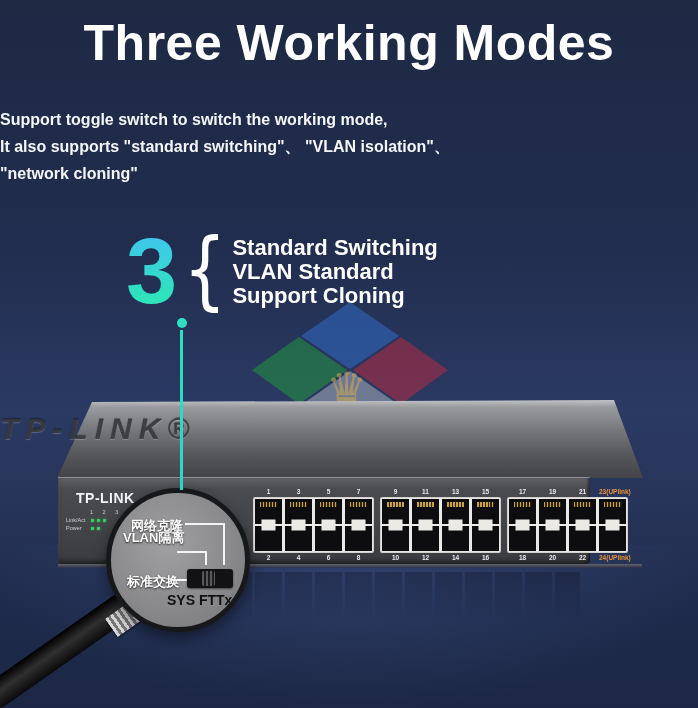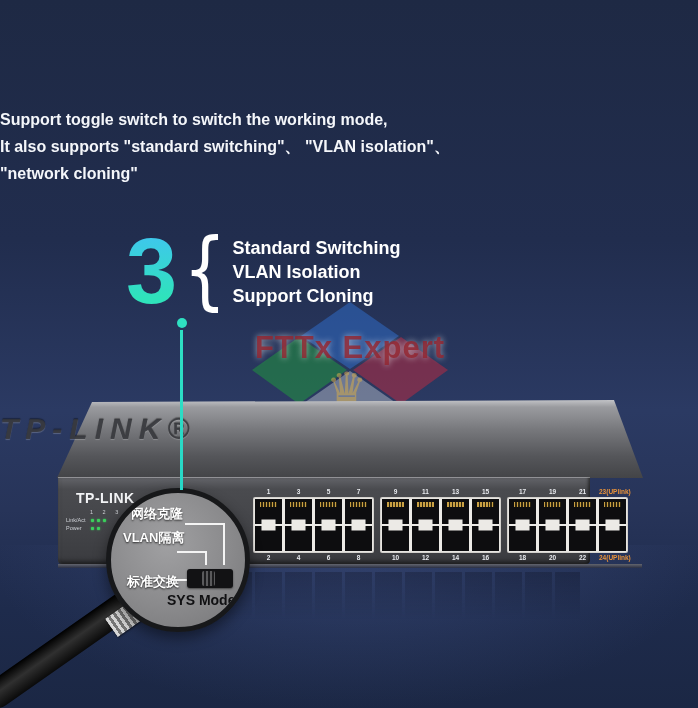--- a/index.html
+++ b/index.html
@@ -18,21 +18,21 @@
     color:#f4f6fa;font-size:16px;font-weight:bold;line-height:27px;}
   
   .modes{position:absolute;left:126px;top:234px;display:flex;align-items:center;gap:6px;}
   .modes .count{
     font-size:92px;font-weight:bold;line-height:.82;
     background:linear-gradient(180deg,#3fc6ee 0%,#2fe3bb 85%);
     -webkit-background-clip:text;background-clip:text;color:transparent;}
   .modes .brace{font-family:"DejaVu Sans",sans-serif;font-size:68px;font-weight:400;
     color:#fff;transform:scaleY(1.25);line-height:1;margin-top:-4px;}
   .modes .items{display:flex;flex-direction:column;}
-  .modes .items span{color:#fff;font-size:18px;font-weight:bold;line-height:24px;}
+  .modes .items span{color:#fff;font-size:22px;font-weight:bold;line-height:24px;}
   
   .callout-dot{position:absolute;left:177px;top:318px;width:10px;height:10px;border-radius:50%;
     background:#2fe0c2;}
   .callout-line{position:absolute;left:180px;top:330px;width:3px;height:160px;z-index:6;
     background:linear-gradient(180deg,#2fe0c2,#27d8c8);}
   
   .watermark{position:absolute;left:250px;top:300px;width:200px;height:145px;z-index:1;}
   .wm-d{position:absolute;opacity:.5;}
   .wm-top{left:0;top:0;width:200px;height:140px;
     clip-path:polygon(100px 2px,149px 36px,100px 69px,51px 36px);background:#2f6fd0;}
@@ -90,21 +90,21 @@
     -webkit-mask-image:linear-gradient(180deg,#000,transparent 85%);
     mask-image:linear-gradient(180deg,#000,transparent 85%);}
   
   .magnifier{position:absolute;left:106px;top:488px;width:134px;height:134px;z-index:5;
     border:5px solid #17181a;border-radius:50%;
     background:radial-gradient(circle at 42% 38%,#a0a0a2 0%,#8a8a8c 55%,#757577 100%);
     box-shadow:0 6px 14px rgba(0,0,0,.45);}
   .mag-inner{position:absolute;left:0;top:0;width:134px;height:134px;border-radius:50%;overflow:hidden;}
   .mag-label{position:absolute;color:#fff;font-size:13px;font-weight:bold;white-space:nowrap;
     text-shadow:0 1px 2px rgba(0,0,0,.75);}
-  .ml-1{left:20px;top:12px;}
+  .ml-1{left:20px;top:24px;}
   .ml-2{left:12px;top:36px;}
   .ml-3{left:16px;top:80px;}
   .mag-line{position:absolute;background:#f4f4f4;}
   .l1h{left:74px;top:30px;width:40px;height:2px;}
   .l1v{left:112px;top:30px;width:2px;height:42px;}
   .l2h{left:66px;top:58px;width:30px;height:2px;}
   .l2v{left:94px;top:58px;width:2px;height:14px;}
   .l3h{left:60px;top:86px;width:16px;height:2px;}
   .mode-toggle{position:absolute;left:76px;top:76px;width:46px;height:19px;background:#121214;
     border-radius:3px;box-shadow:0 1px 2px rgba(0,0,0,.5);}
@@ -121,45 +121,45 @@
     background:repeating-linear-gradient(90deg,#d8d8d8 0 3px,#767676 3px 6px);
     box-shadow:0 1px 2px rgba(0,0,0,.6);}
 </style>
 </head>
 <body>
 
 <div class="stage">
 
   <div class="floor-glow"></div>
 
+  <div class="title">Three Working Modes</div>
   <div class="subtitle">
     <div>Support toggle switch to switch the working mode,</div>
     <div>It also supports "standard switching"、 "VLAN isolation"、</div>
     <div>"network cloning"</div>
   </div>
 
   <div class="modes">
     <span class="count">3</span>
     <span class="brace">{</span>
     <div class="items">
       <span>Standard Switching</span>
-      <span>VLAN Isolation</span>
+      <span>VLAN Standard</span>
       <span>Support Cloning</span>
     </div>
   </div>
   <div class="callout-dot"></div>
   <div class="callout-line"></div>
 
   <div class="watermark">
     <div class="wm-d wm-top"></div>
     <div class="wm-d wm-left"></div>
     <div class="wm-d wm-right"></div>
     <div class="wm-d wm-bottom"></div>
     <div class="wm-crown">♛</div>
-    <div class="wm-text">FTTx Expert</div>
   </div>
 
   <div class="sw-top"></div>
   <div class="sw-top-logo">TP-LINK®</div>
 
   <div class="sw-front">
     <div class="front-logo">TP-LINK</div>
 
     <div class="led-block">
       <div class="led-numbers">1 2 3</div>
@@ -316,17 +316,17 @@
       <span class="mag-label ml-2">VLAN隔离</span>
       <span class="mag-label ml-3">标准交换</span>
       <div class="mag-line l1h"></div>
       <div class="mag-line l1v"></div>
       <div class="mag-line l2h"></div>
       <div class="mag-line l2v"></div>
       <div class="mag-line l3h"></div>
       <div class="mode-toggle">
         <div class="toggle-knob"></div>
       </div>
-      <span class="sys-label">SYS Modes</span>
+      <span class="sys-label">SYS FTTx</span>
     </div>
   </div>
 
 </div>
 
 </body></html>

